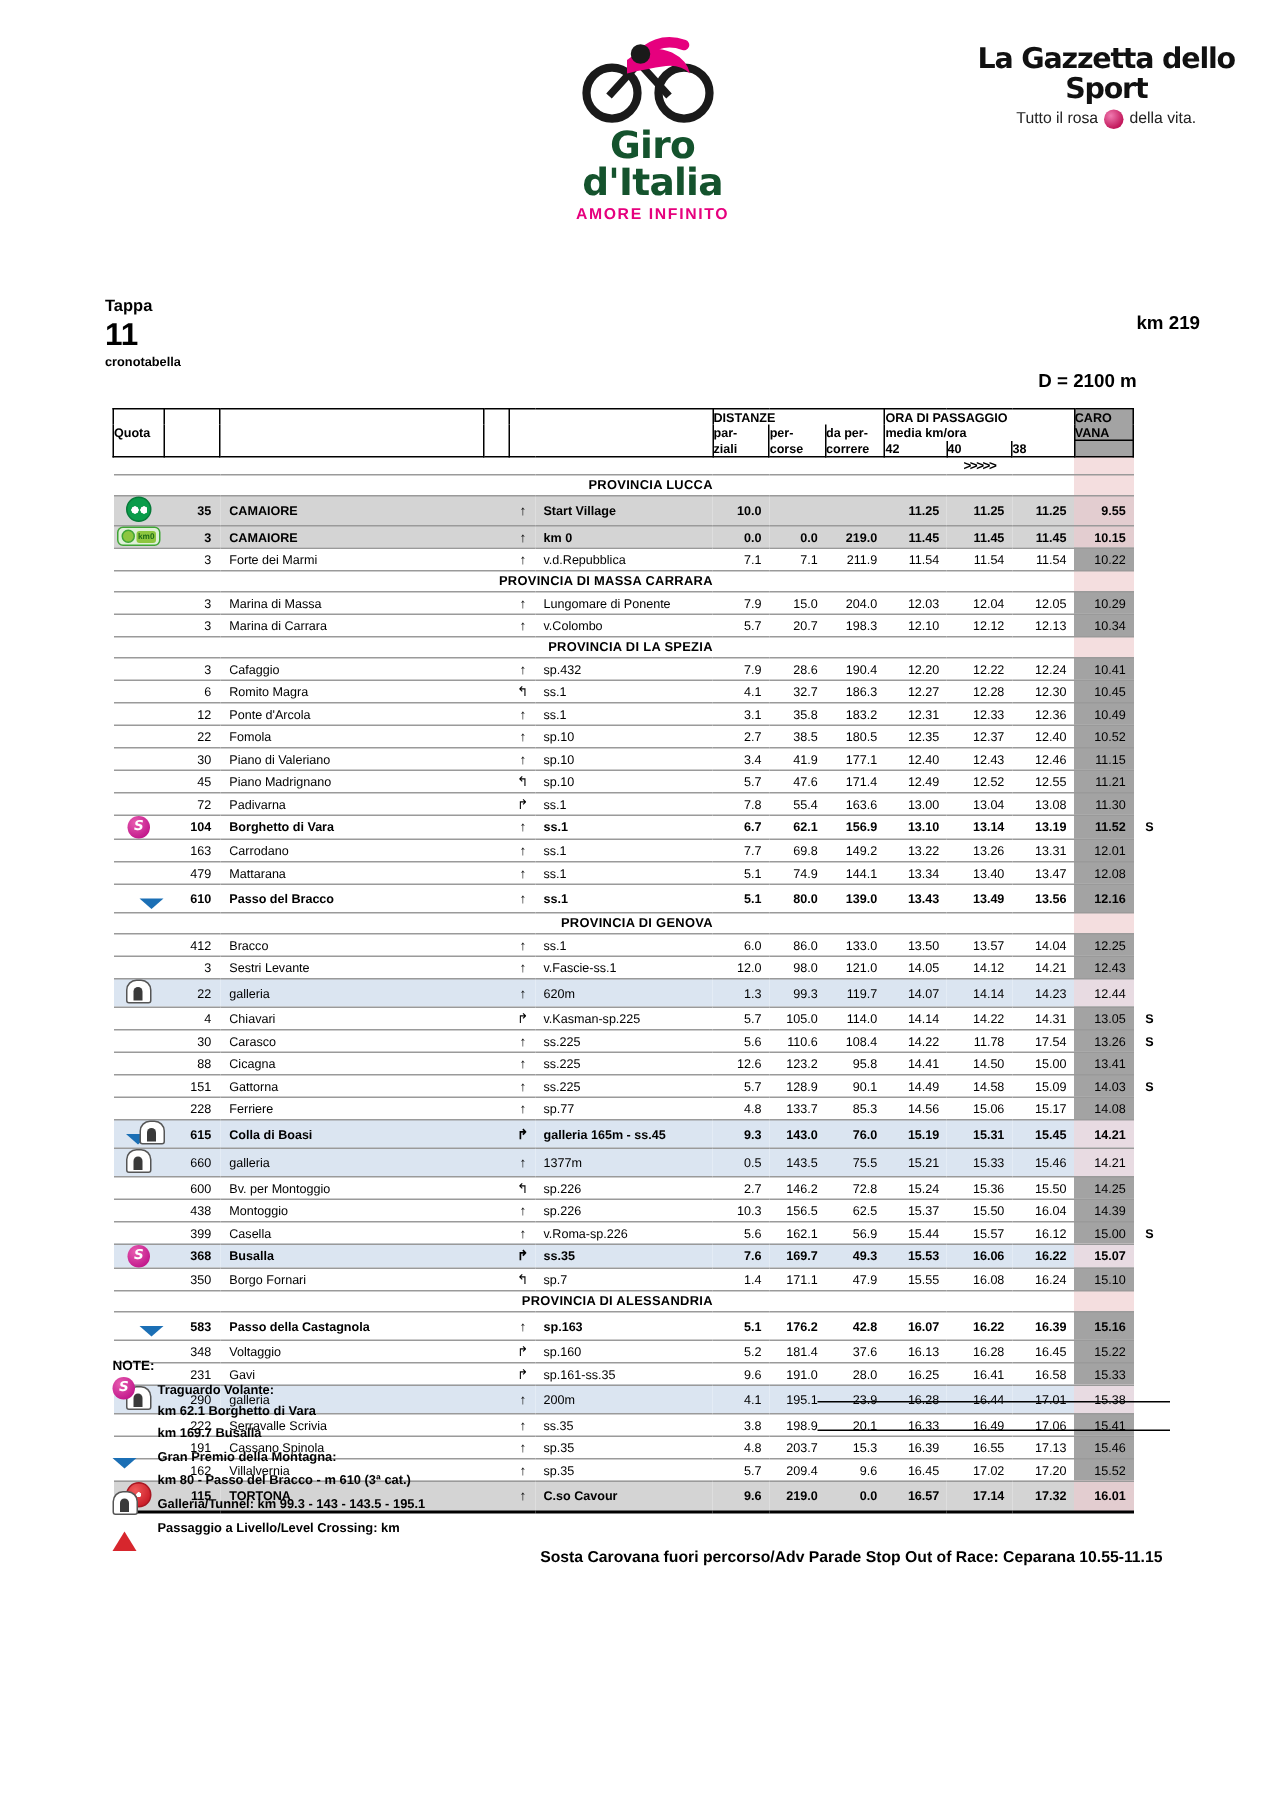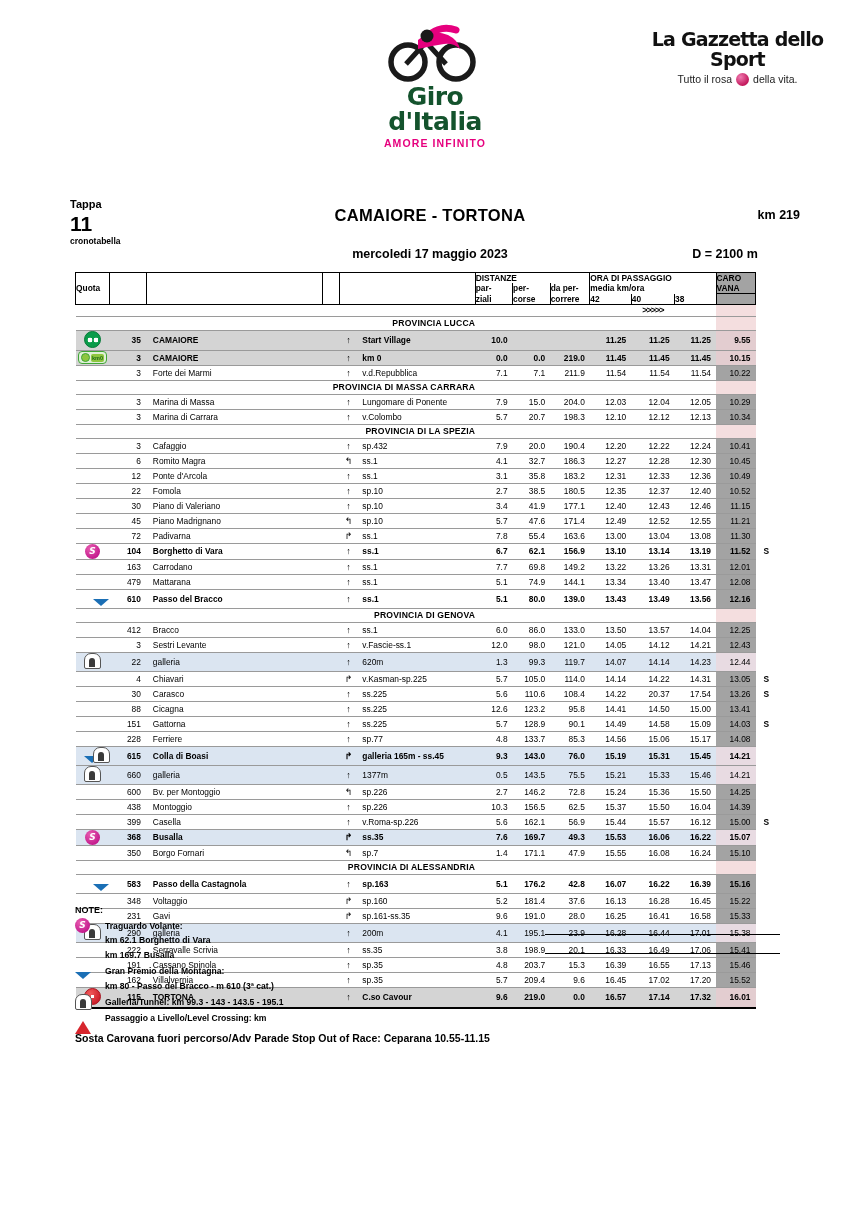--- a/index.html
+++ b/index.html
@@ -105,21 +105,21 @@
 
   .icpair{display:inline-flex;align-items:center;gap:1px;}
 
   
   .notes{position:absolute;left:75px;top:905px;width:700px;font-size:8.6px;}
   .notes-title{font-weight:bold;font-size:9px;margin-bottom:3px;}
   .note-line{display:flex;align-items:center;min-height:15px;}
   .note-ico{width:30px;flex:0 0 30px;display:flex;align-items:center;}
   .note-txt{font-weight:bold;font-size:8.6px;}
   .note-indent{padding-left:30px;font-weight:bold;font-size:8.6px;min-height:15px;line-height:15px;}
-  .note-final{font-weight:bold;font-size:10.5px;margin-top:7px;}
+  .note-final{font-weight:bold;font-size:10.5px;margin-top:7px;text-align:right;}
 
   .blanklines{position:absolute;left:545px;top:916px;width:235px;}
   .blanklines div{border-bottom:1.5px solid #000;height:18px;}
 </style>
 </head>
 <body>
 
 <div class="page">
 
   <div class="logos">
@@ -147,24 +147,20 @@
         <span>della vita.</span>
       </div>
     </div>
   </div>
 
   <div class="titleblock">
     <div class="tappa">
       <div class="tappa-lbl">Tappa</div>
       <div class="tappa-num">11</div>
       <div class="tappa-sub">cronotabella</div>
-    </div>
-    <div class="route">
-      <div class="route-name">CAMAIORE - TORTONA</div>
-      <div class="route-date">mercoledi 17 maggio 2023</div>
     </div>
     <div class="kmblock">
       <div class="km-tot">km 219</div>
       <div class="km-d">D = 2100 m</div>
     </div>
   </div>
 
   <table class="cron">
     <colgroup>
       <col class="c-ico">
@@ -341,21 +337,21 @@
           <td style="border:none"></td>
         </tr>
         <tr class="row ">
           <td class="ico"></td>
           <td class="quota">3</td>
           <td class="loc">Cafaggio</td>
           <td></td>
           <td class="dir">↑</td>
           <td class="road">sp.432</td>
           <td class="num">7.9</td>
-          <td class="num">20.0</td>
+          <td class="num">28.6</td>
           <td class="num">190.4</td>
           <td class="num">12.20</td>
           <td class="num">12.22</td>
           <td class="num">12.24</td>
           <td class="num caravana">10.41</td>
           <td class="smark"></td>
         </tr>
         <tr class="row ">
           <td class="ico"></td>
           <td class="quota">6</td>
@@ -601,21 +597,21 @@
           <td class="ico"></td>
           <td class="quota">30</td>
           <td class="loc">Carasco</td>
           <td></td>
           <td class="dir">↑</td>
           <td class="road">ss.225</td>
           <td class="num">5.6</td>
           <td class="num">110.6</td>
           <td class="num">108.4</td>
           <td class="num">14.22</td>
-          <td class="num">20.37</td>
+          <td class="num">11.78</td>
           <td class="num">17.54</td>
           <td class="num caravana">13.26</td>
           <td class="smark">S</td>
         </tr>
         <tr class="row ">
           <td class="ico"></td>
           <td class="quota">88</td>
           <td class="loc">Cicagna</td>
           <td></td>
           <td class="dir">↑</td>

